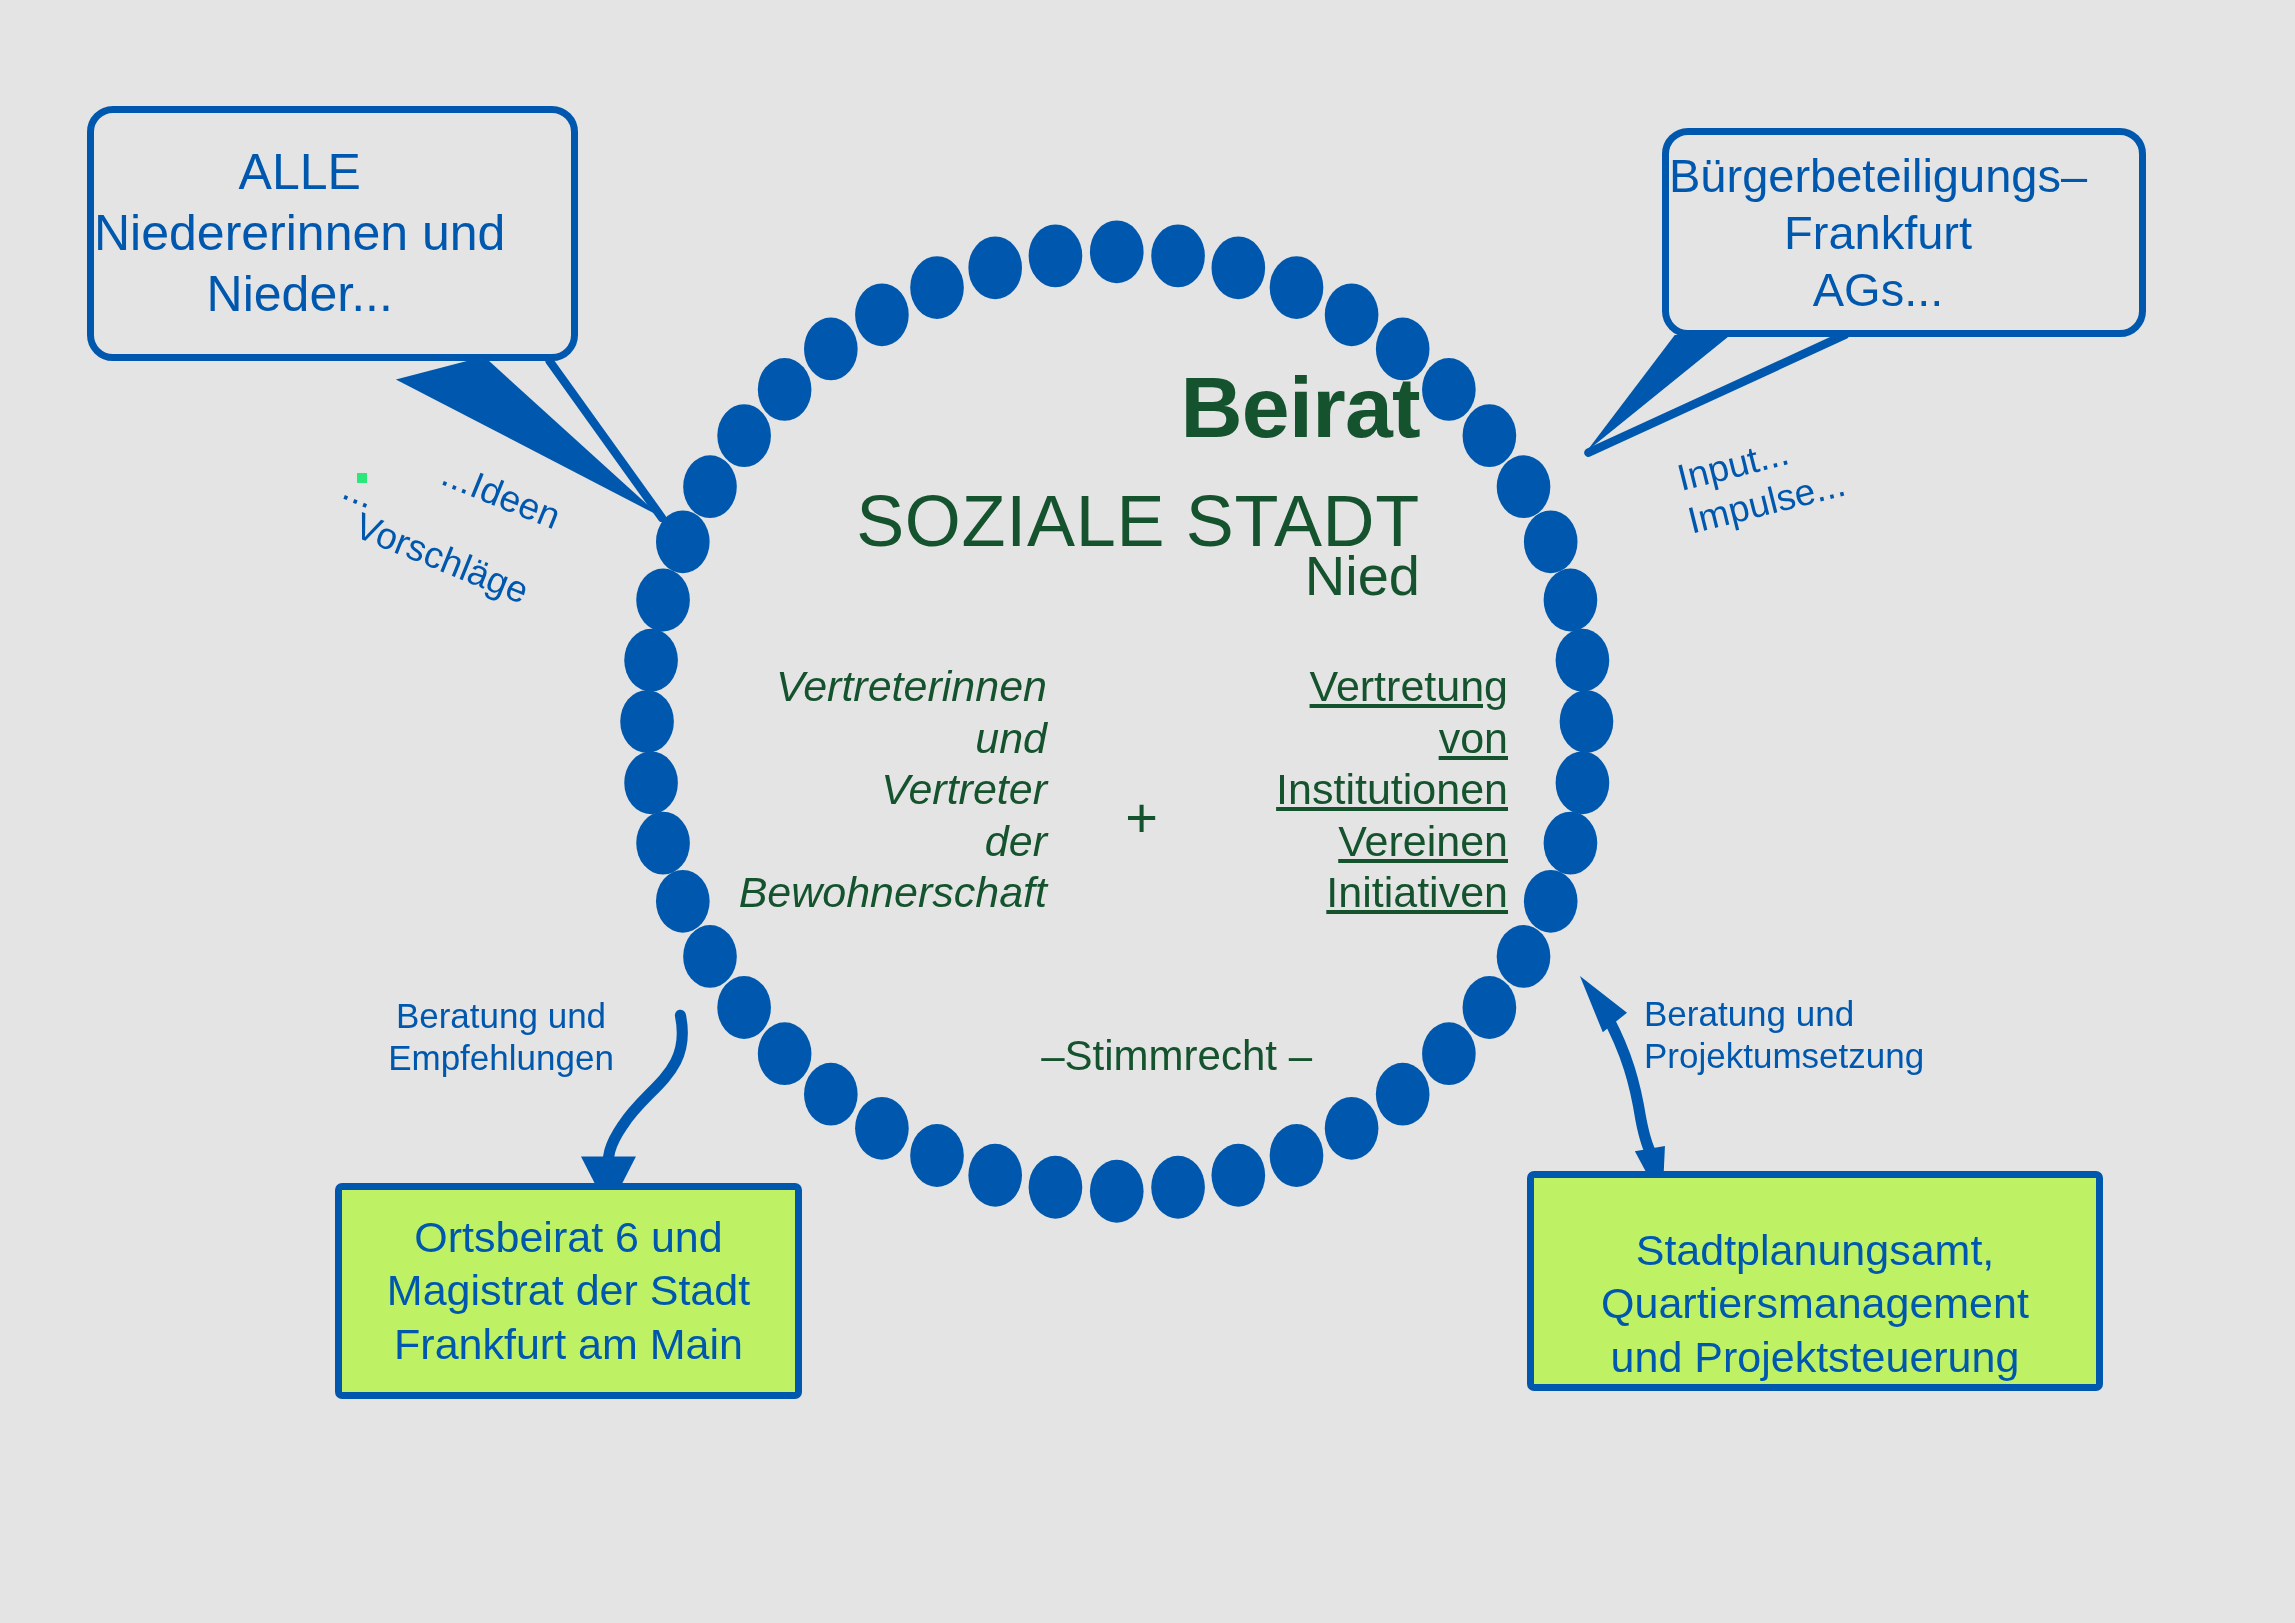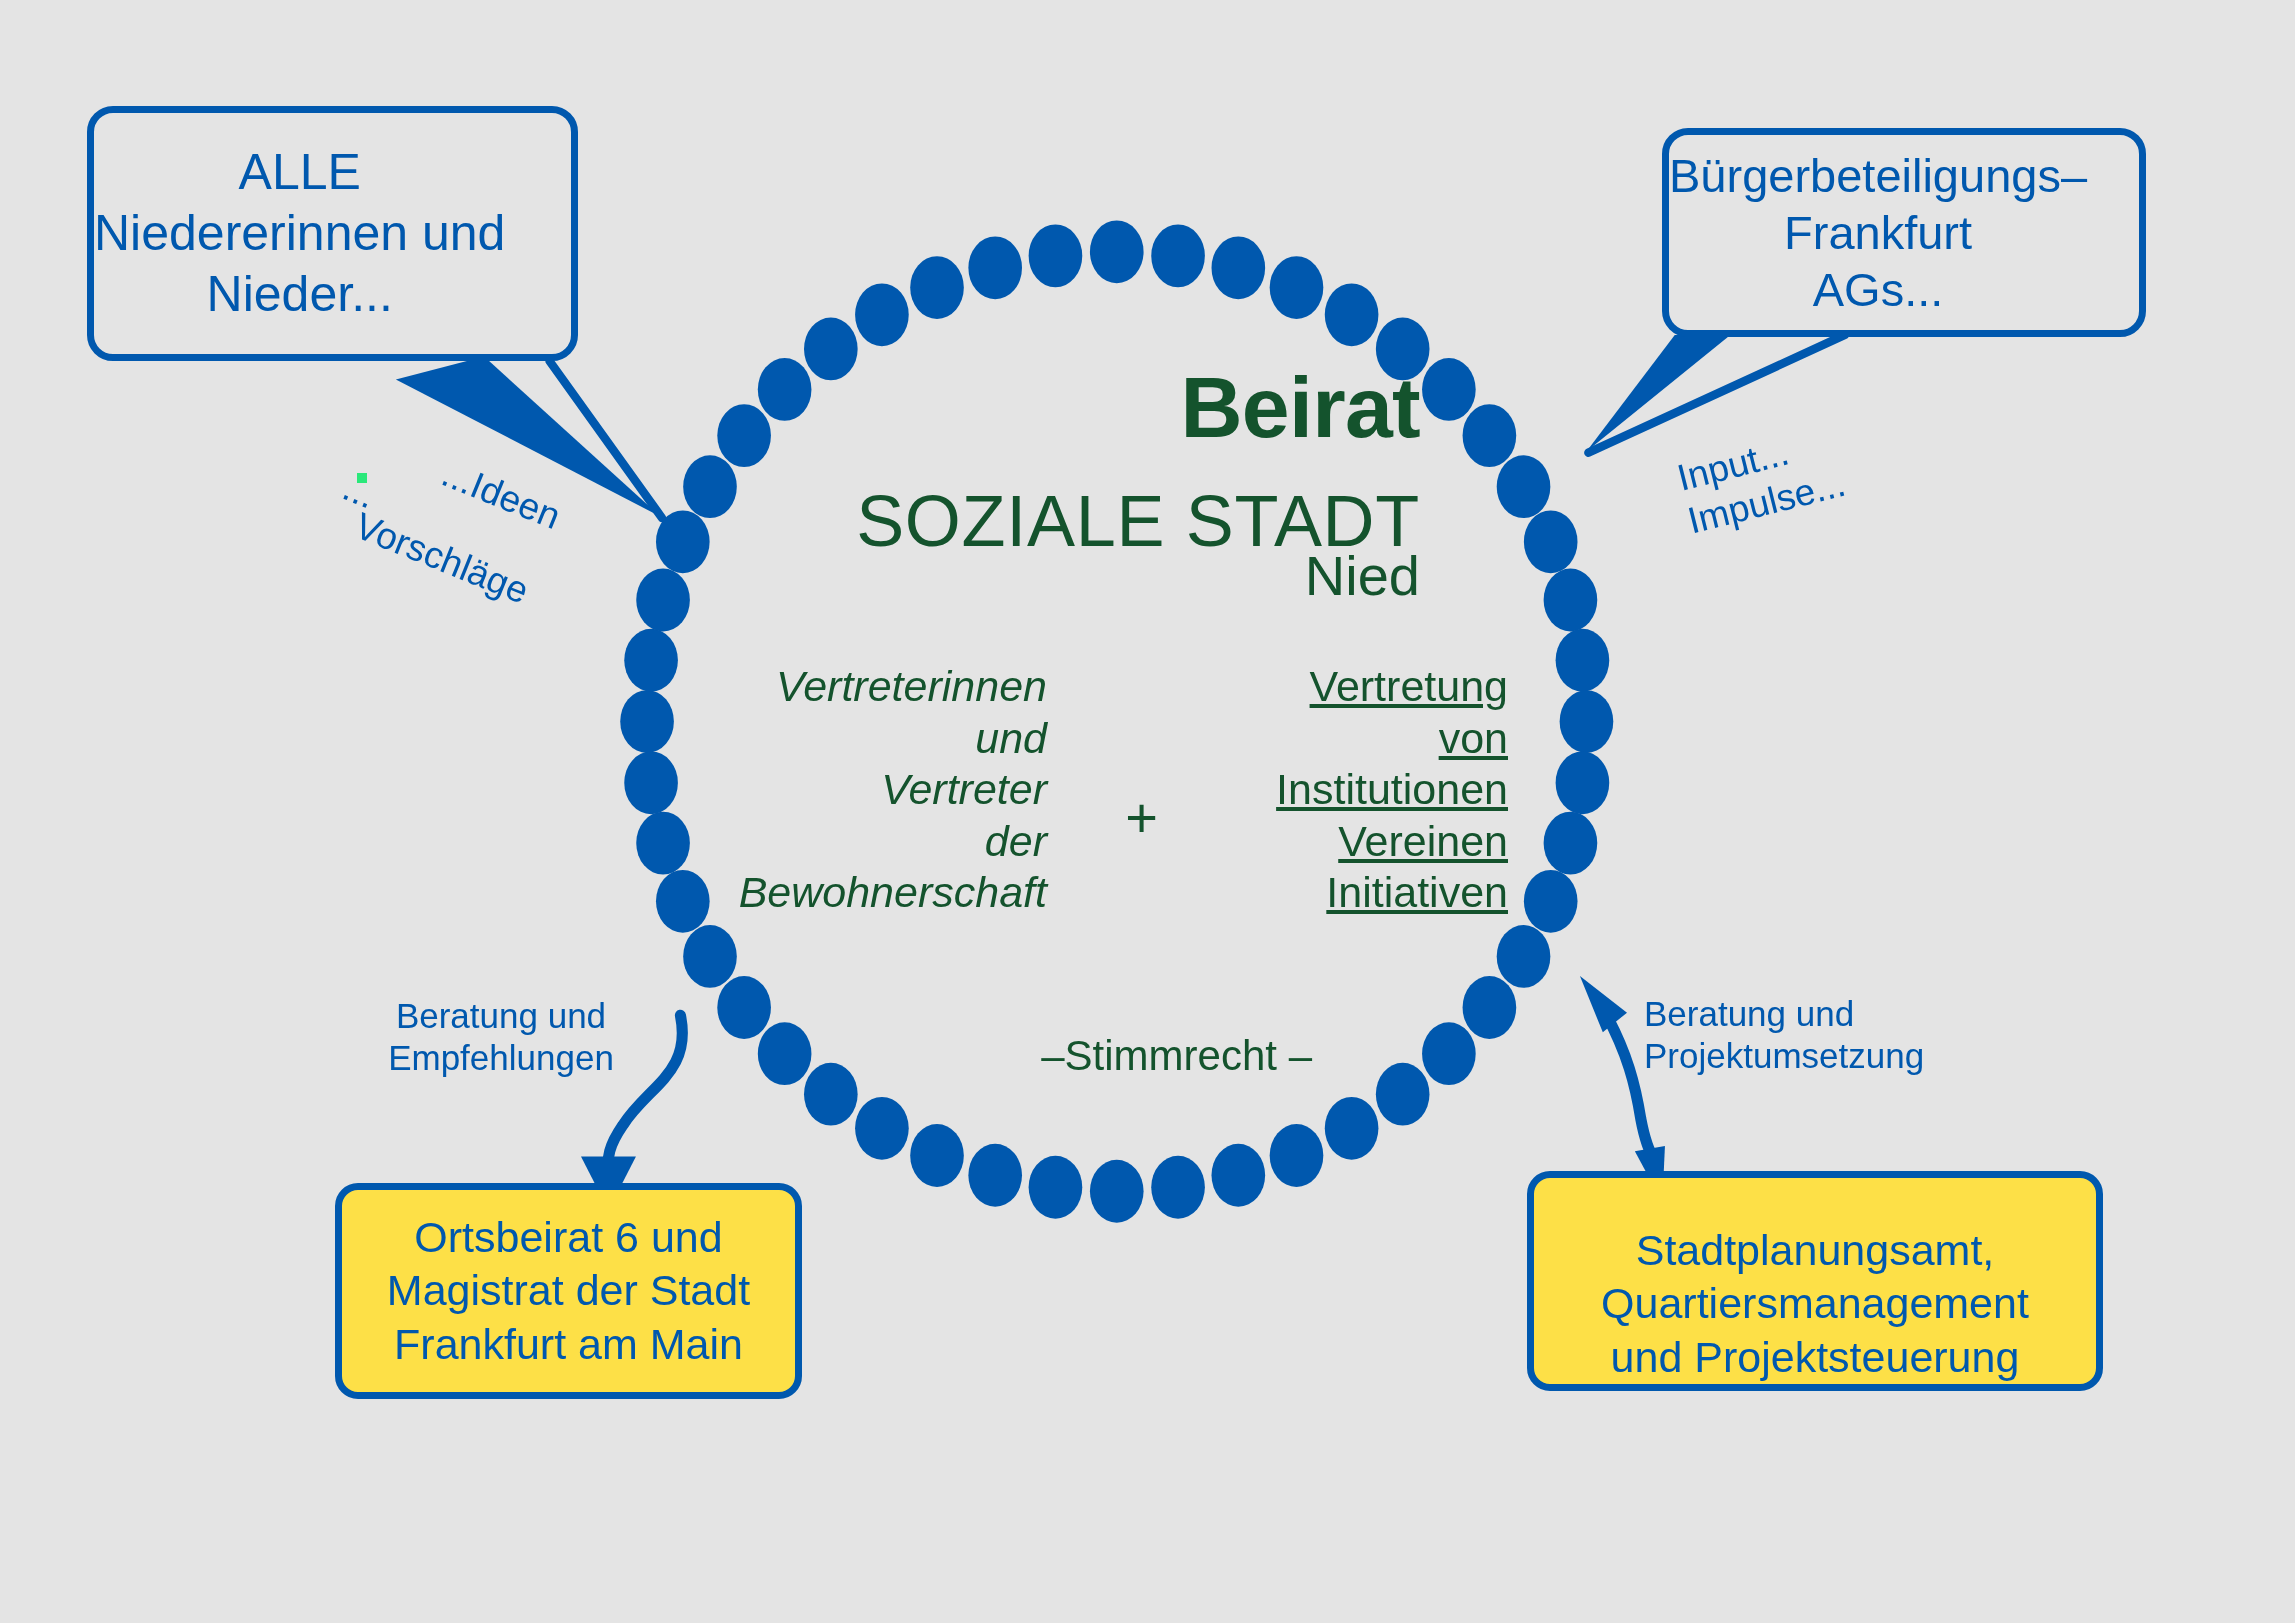--- a/index.html
+++ b/index.html
@@ -61,22 +61,22 @@
   #bubble-workshop {
     left: 1662px; top: 128px;
     width: 484px; height: 209px;
   }
   #bubble-workshop .label { font-size: 47px; }
 
   
   .infobox {
     position: absolute;
     border: 7.2px solid #0058ae;
-    border-radius: 23px;
-    background: #fde047;
+    border-radius: 7px;
+    background: #bef264;
     box-sizing: border-box;
     display: flex;
     align-items: center;
     justify-content: center;
   }
   .infobox .label {
     color: #0058ae;
     text-align: center;
     white-space: pre-line;
     line-height: 1.24;

